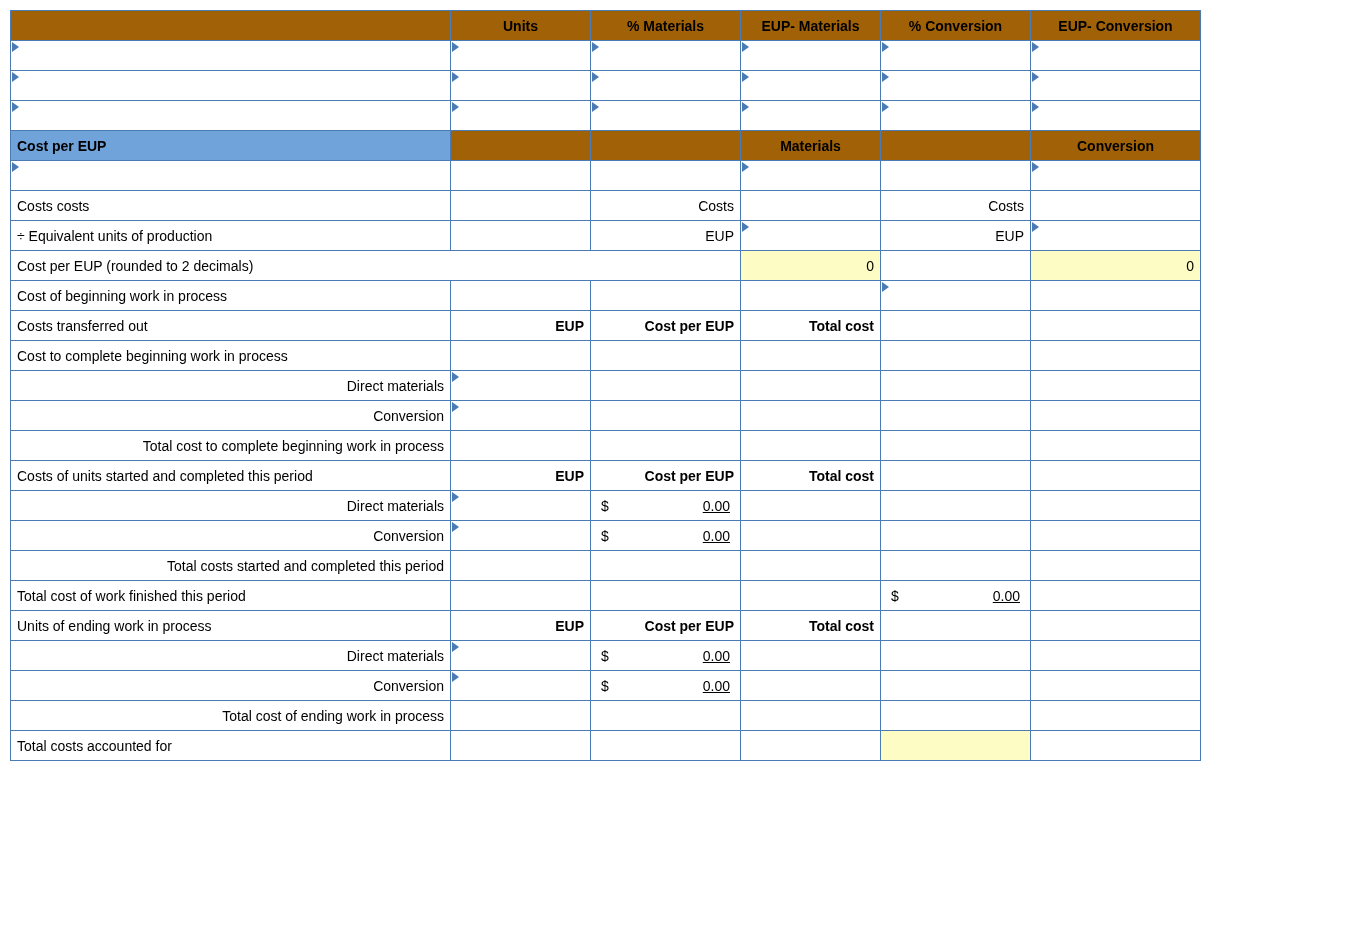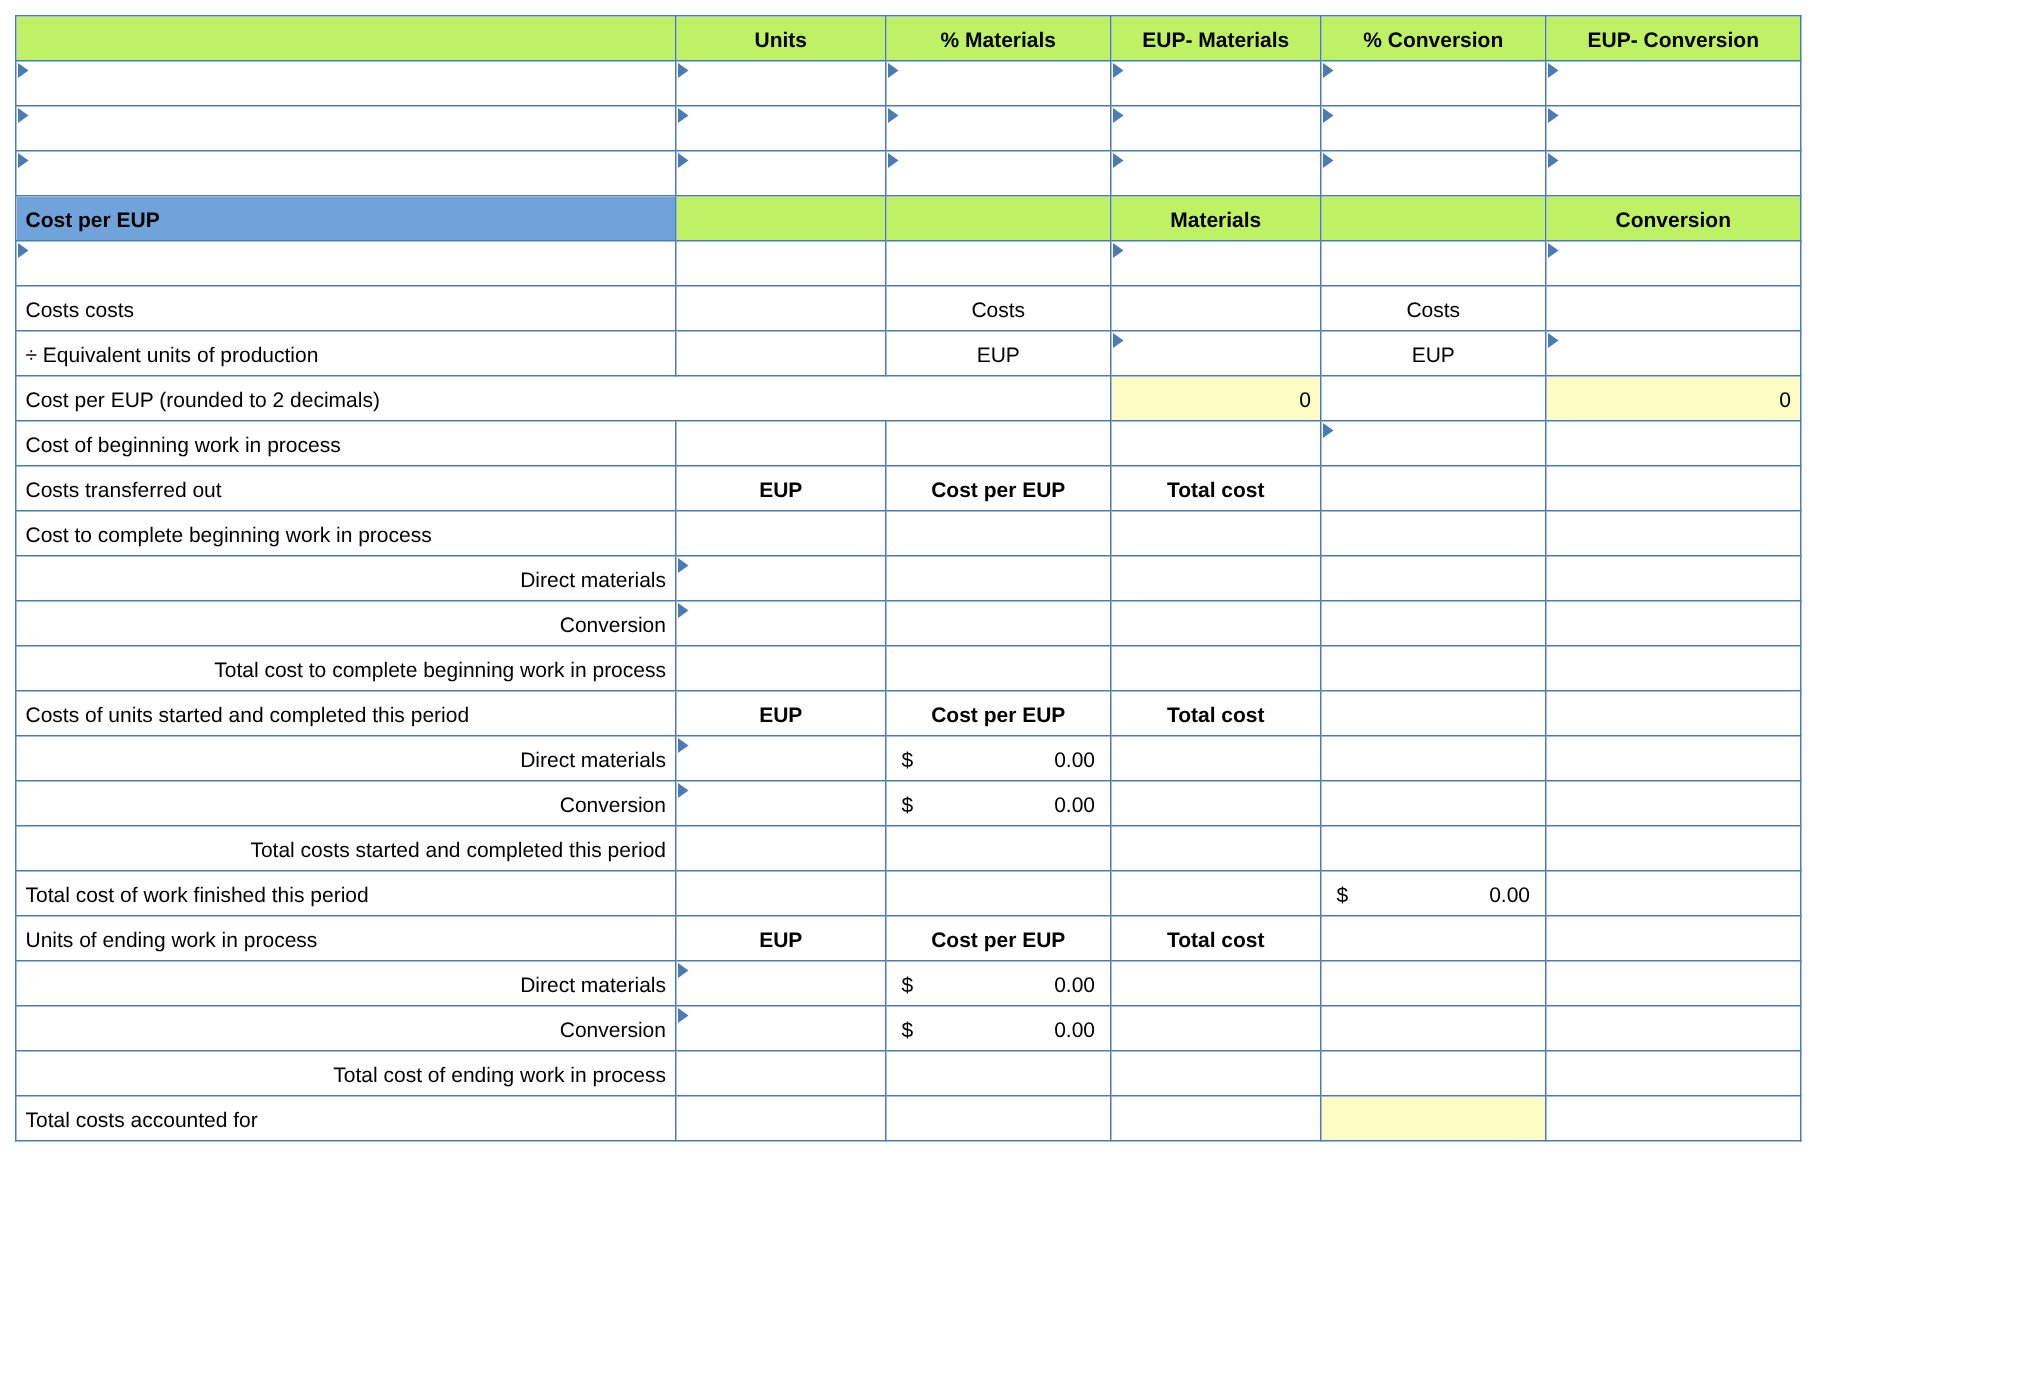--- a/index.html
+++ b/index.html
@@ -24,36 +24,36 @@
     box-sizing: border-box;
   }
   col.c0 { width: 440px; }
   col.c1 { width: 140px; }
   col.c2 { width: 150px; }
   col.c3 { width: 140px; }
   col.c4 { width: 150px; }
   col.c5 { width: 170px; }
 
   .hdr {
-    background: #bef264;
+    background: #a16207;
     font-weight: bold;
     text-align: center;
     color: #000;
   }
   .hdr-left {
     background: #6fa3d9;
     font-weight: bold;
     text-align: left;
     color: #000;
   }
   .yellow {
     background: #fdfcc4;
   }
   .right { text-align: right; }
-  .center { text-align: center; }
+  .center { text-align: right; }
   .bold { font-weight: bold; }
   .indent1 { padding-left: 20px; text-align: right; }
 
   
   .mark::before {
     content: "";
     position: absolute;
     left: 1px;
     top: 1px;
     width: 0;
@@ -65,21 +65,21 @@
 
   
   .curr {
     display: flex;
     justify-content: space-between;
     align-items: center;
     width: 100%;
     height: 100%;
   }
   .curr .sym { padding-left: 4px; }
-  .curr .val { padding-right: 4px; }
+  .curr .val { padding-right: 4px; text-decoration: underline; }
 </style>
 </head>
 <body>
 
 <table>
   <colgroup>
     <col class="c0">
       <col class="c1">
       <col class="c2">
       <col class="c3">

